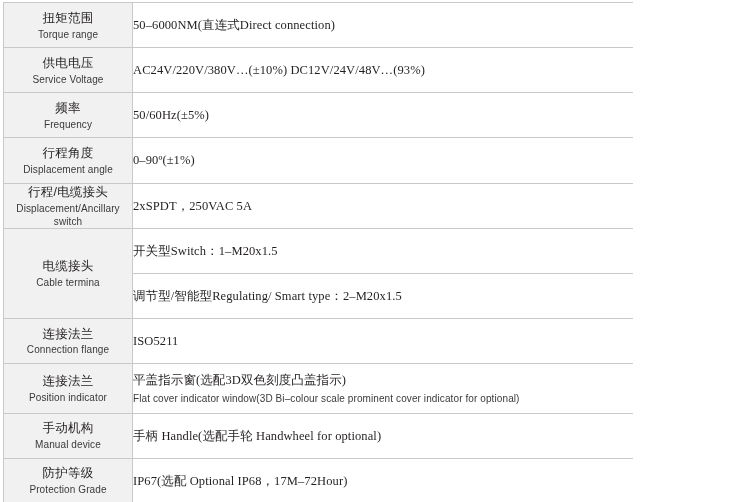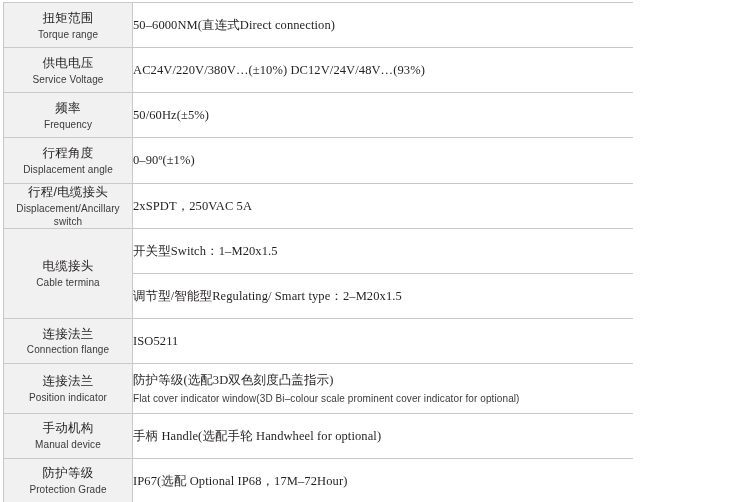--- a/index.html
+++ b/index.html
@@ -152,21 +152,21 @@
           <div class="val-main">ISO5211</div>
         </td>
       </tr>
 
       <tr class="row-short">
         <td class="label">
           <div class="cn">连接法兰</div>
           <div class="en">Position indicator</div>
         </td>
         <td class="value">
-          <div class="val-main">防护等级(选配3D双色刻度凸盖指示)</div>
+          <div class="val-main">平盖指示窗(选配3D双色刻度凸盖指示)</div>
           <div class="val-sub">Flat cover indicator window(3D Bi–colour scale prominent cover indicator for optional)</div>
         </td>
       </tr>
 
       <tr class="row-tall">
         <td class="label">
           <div class="cn">手动机构</div>
           <div class="en">Manual device</div>
         </td>
         <td class="value">

